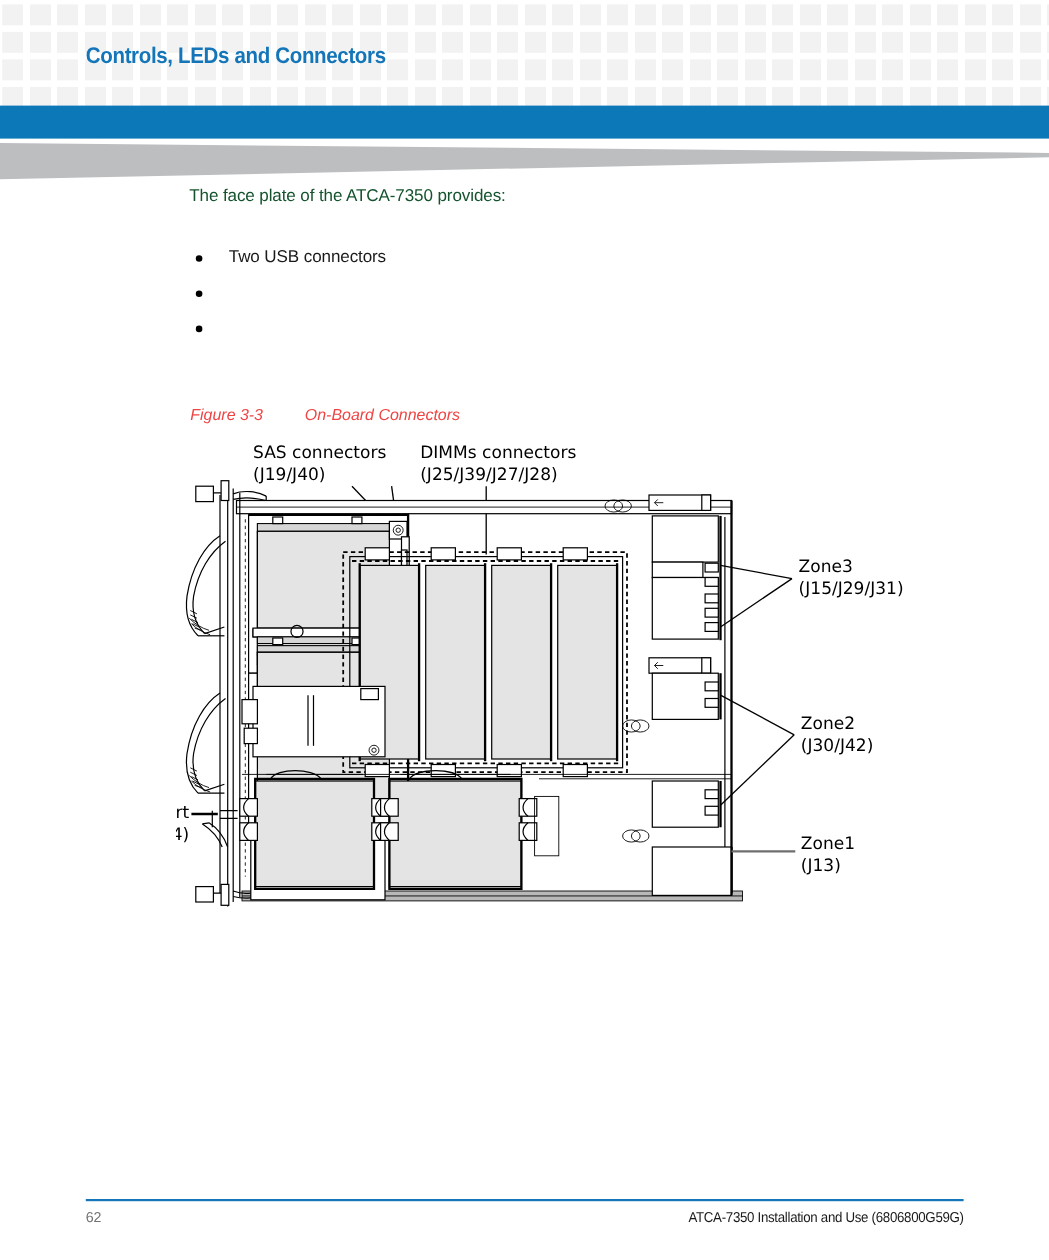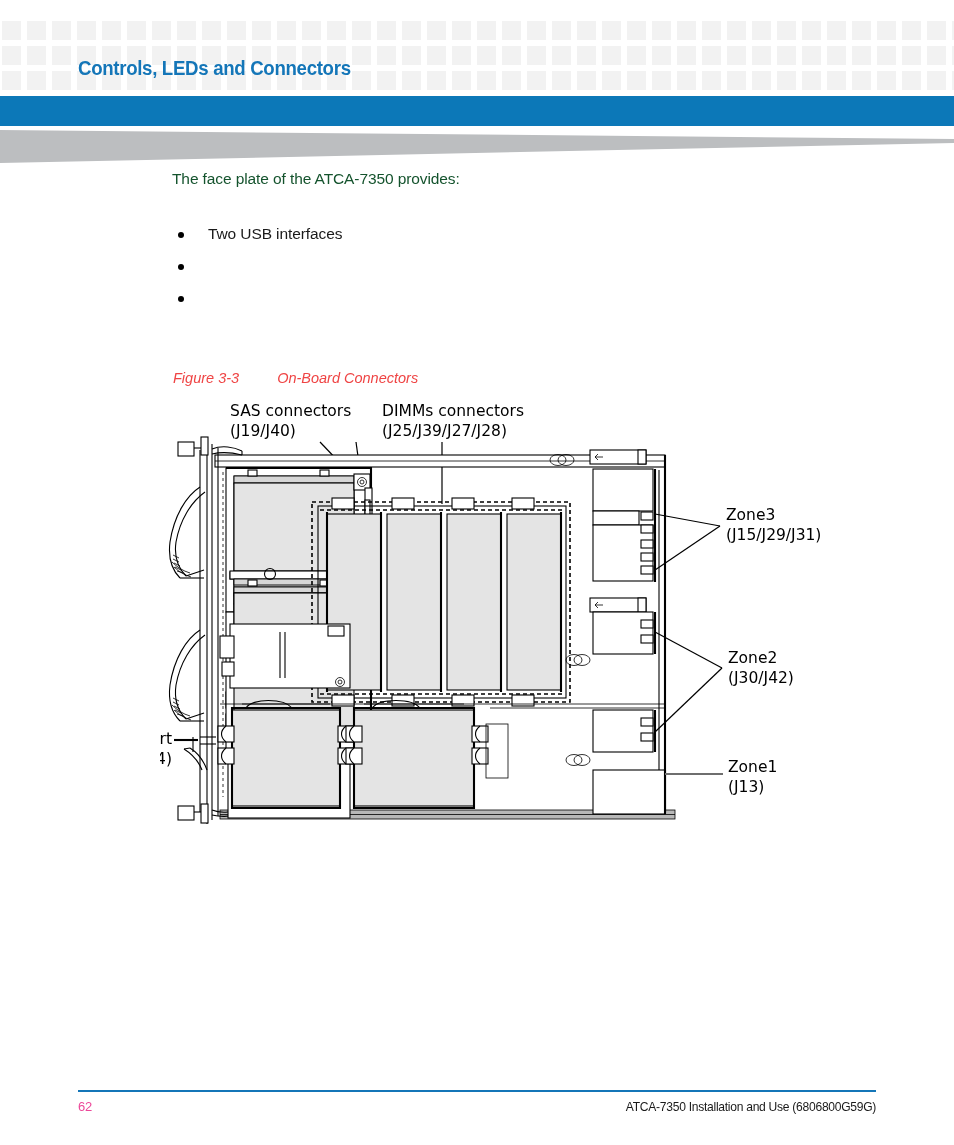--- a/index.html
+++ b/index.html
@@ -15,21 +15,20 @@
     color: #000000;
     overflow: hidden;
   }
 
   
   .page-header {
     position: absolute;
     left: 0; top: 0;
     width: 954px;
     height: 96px;
-    margin-top: 17px;
   }
   .header-grid-rows {
     position: absolute;
     left: 2px; top: 4px;
     width: 952px;
     height: 92px;
   }
   .hdr-row {
     position: absolute;
     left: 0;
@@ -146,21 +145,21 @@
     top: 1090px;
     width: 798px;
     height: 2px;
     background: #1476b8;
   }
   .footer-left {
     position: absolute;
     left: 78px;
     top: 1099px;
     font-size: 13px;
-    color: #ec4899;
+    color: #737373;
     letter-spacing: -0.2px;
   }
   .footer-right {
     position: absolute;
     right: 78px;
     top: 1099px;
     font-size: 13px;
     color: #1a1a1a;
     letter-spacing: -0.3px;
     white-space: nowrap;
@@ -185,21 +184,21 @@
   <svg width="954" height="38" viewBox="0 0 954 38" xmlns="http://www.w3.org/2000/svg">
     <polygon points="0,3 954,12 954,16 0,36" fill="#bcbec0"></polygon>
   </svg>
 </div>
 
 <div class="intro-line">The face plate of the ATCA-7350 provides:</div>
 
 <div class="bullet-list">
   <div class="bullet-item">
     <span class="bullet-dot"></span>
-    <span class="bullet-text">Two USB interfaces</span>
+    <span class="bullet-text">Two USB connectors</span>
   </div>
   <div class="bullet-item">
     <span class="bullet-dot"></span>
   </div>
   <div class="bullet-item">
     <span class="bullet-dot"></span>
   </div>
 </div>
 
 <div class="fig-caption">

